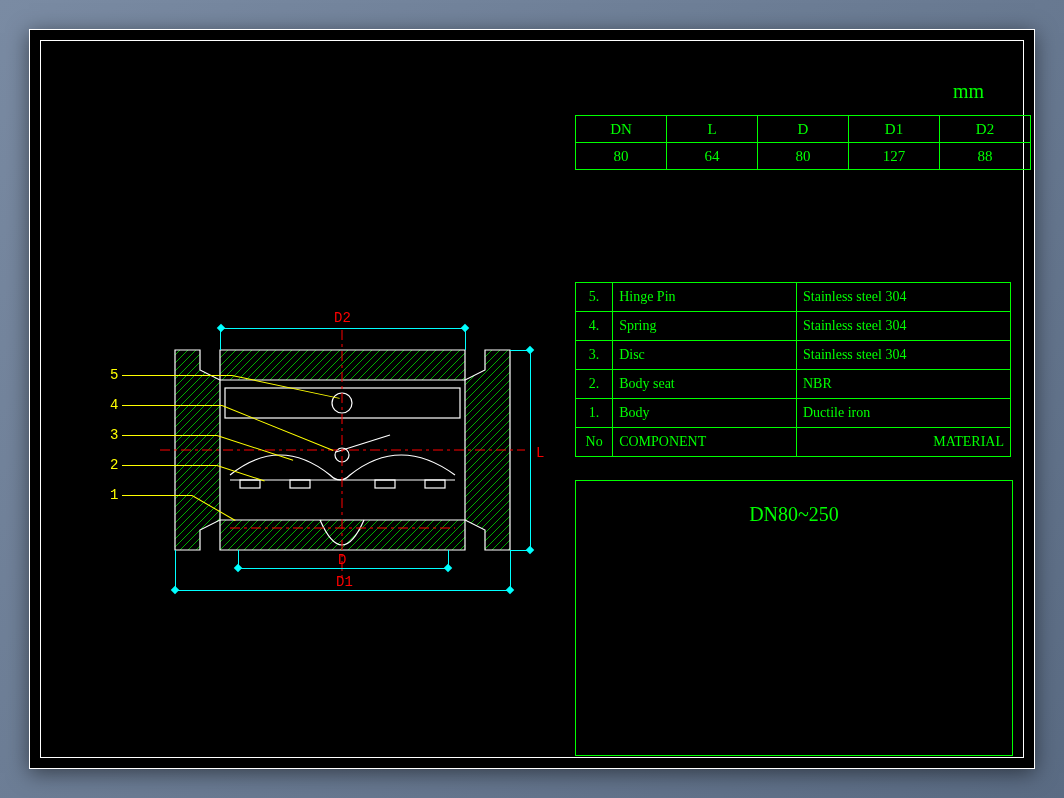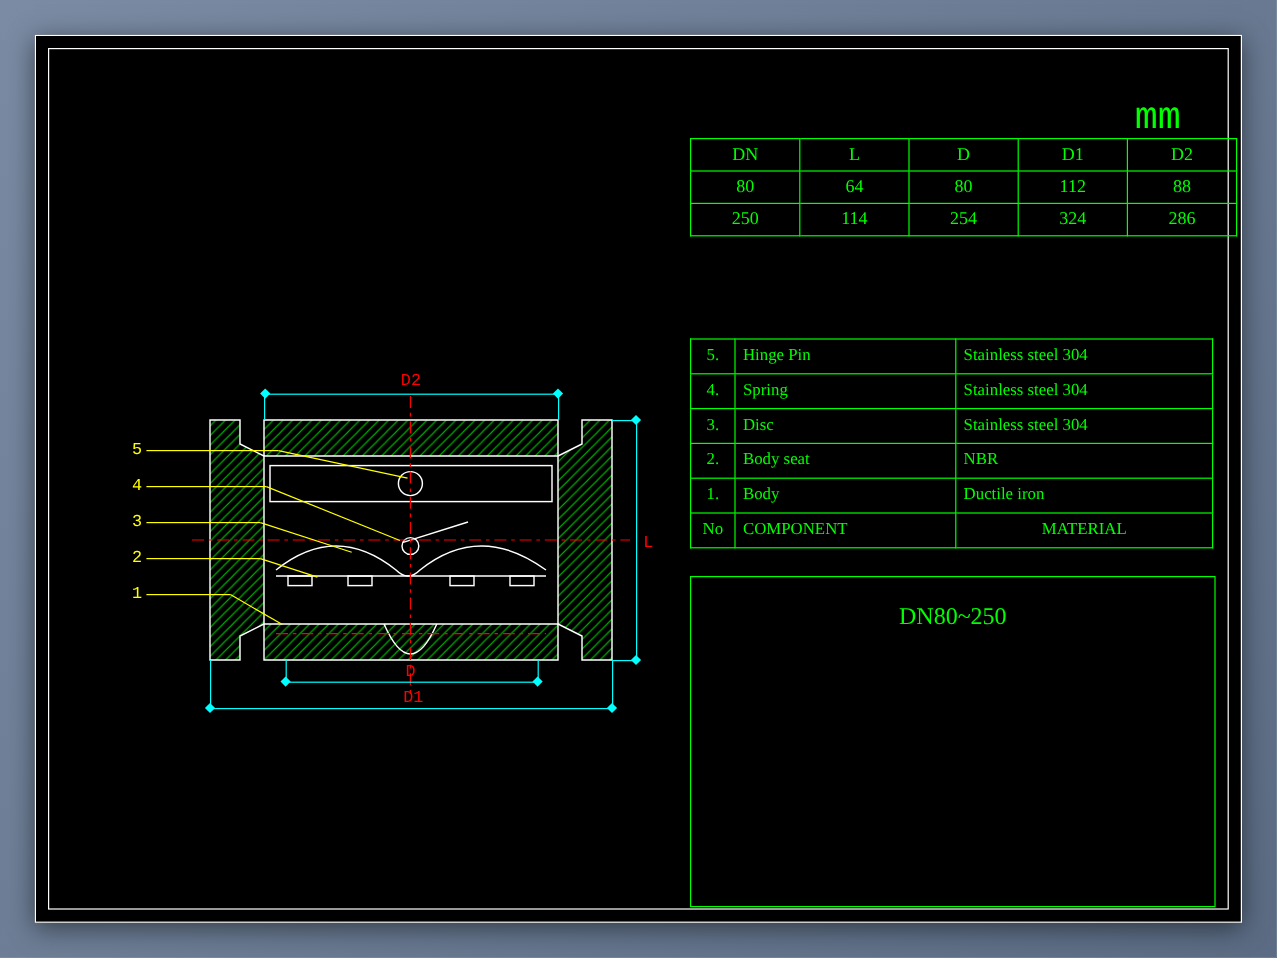--- a/index.html
+++ b/index.html
@@ -22,23 +22,23 @@
   }
   .inner-border {
     position: absolute;
     top: 10px; left: 10px; right: 10px; bottom: 10px;
     border: 1px solid #fff;
   }
   
   .unit-label {
     position: absolute;
     top: 50px; right: 50px;
-    font-size: 32px;
-    color: #00ff00;
-    font-family: Liberation Mono, monospace;
+    font-size: 20px;
+    color: #00ff00;
+    font-family: Liberation Serif, serif;
   }
   
   .dim-table {
     position: absolute;
     top: 85px; left: 545px;
     border-collapse: collapse;
     padding-left: 20px;
   }
   .dim-table td, .dim-table th {
     border: 1px solid #00ff00;
@@ -161,29 +161,22 @@
       <th>DN</th>
       <th>L</th>
       <th>D</th>
       <th>D1</th>
       <th>D2</th>
     </tr>
     <tr>
       <td>80</td>
       <td>64</td>
       <td>80</td>
-      <td>112</td>
+      <td>127</td>
       <td>88</td>
-    </tr>
-    <tr>
-      <td>250</td>
-      <td>114</td>
-      <td>254</td>
-      <td>324</td>
-      <td>286</td>
     </tr>
   </tbody>
     </table>
 
   <table class="bom-table">
     <tbody>
         <tr>
           <td class="bom-no">5.</td>
           <td class="bom-comp">Hinge Pin</td>
           <td class="bom-mat">Stainless steel 304</td>
@@ -204,21 +197,21 @@
           <td class="bom-mat">NBR</td>
         </tr>
     <tr>
           <td class="bom-no">1.</td>
           <td class="bom-comp">Body</td>
           <td class="bom-mat">Ductile  iron</td>
         </tr>
     <tr>
           <td class="bom-no">No</td>
           <td class="bom-comp">COMPONENT</td>
-          <td class="bom-mat" style="text-align:center">MATERIAL</td>
+          <td class="bom-mat" style="text-align:right">MATERIAL</td>
         </tr>
   </tbody>
     </table>
 
   <div class="title-block">
     <div class="title-sub2">DN80~250</div>
   </div>
 
   <div class="drawing-area">
 

